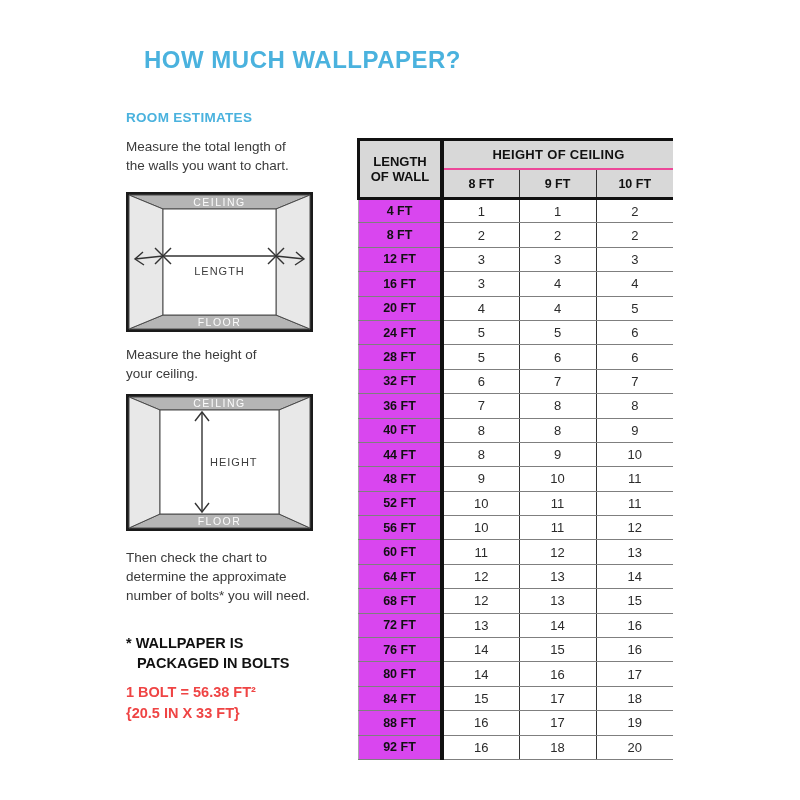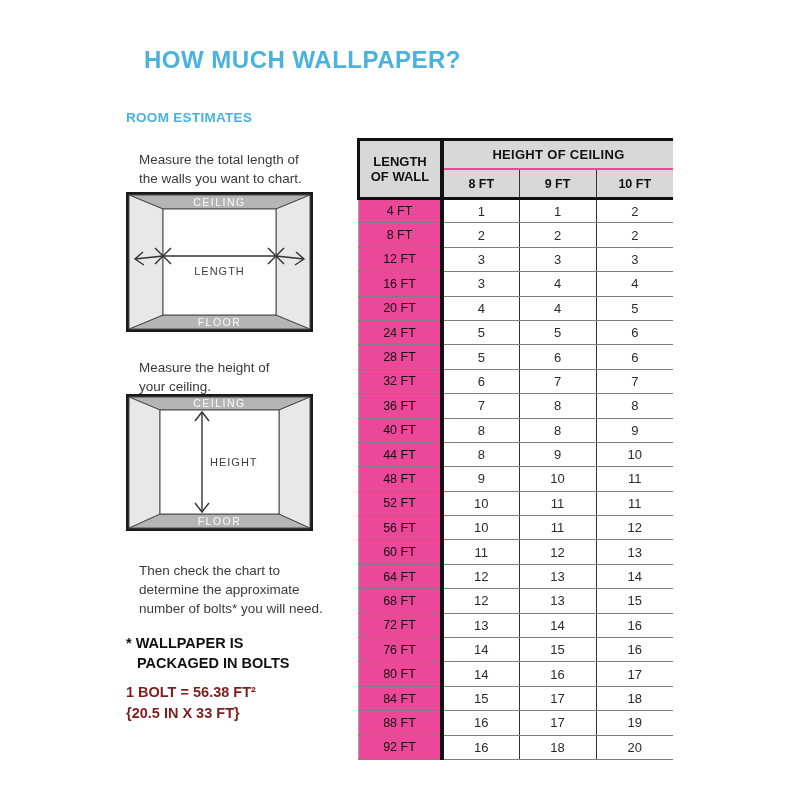--- a/index.html
+++ b/index.html
@@ -11,37 +11,37 @@
     position:absolute; left:126px; top:28px; margin:18px;
     font-size:24px; font-weight:bold; letter-spacing:0.5px; color:#4ab2de;
   }
   .sec-heading {
     position:absolute; margin:0; font-size:13.5px; font-weight:bold;
     letter-spacing:0.3px; color:#4ab2de;
   }
   .room-heading { left:126px; top:110px; }
   .table-heading { left:357px; top:110px; width:316px; text-align:center;margin-top:28px; }
   .body-para {
-    position:absolute; left:126px; margin:13px; font-size:13.5px;
+    position:absolute; left:126px; margin:0; font-size:13.5px;
     line-height:19px; color:#3a3a3a;
   }
   .para1 { top:137px; }
   .para2 { top:345px; }
   .para3 { top:548px; }
   .diagram { position:absolute; left:126px; }
   .diagram1 { top:192px; }
   .diagram2 { top:394px; }
   .note {
     position:absolute; left:126px; top:633px; margin:0; font-size:14.5px;
     font-weight:bold; line-height:20px; color:#111;
   }
   .note .indent { padding-left:11px; }
   .boltinfo {
     position:absolute; left:126px; top:682px; margin:0; font-size:14.5px;
-    font-weight:bold; line-height:21px; color:#7f1d1d;
+    font-weight:bold; line-height:21px; color:#ef4444;
   }
   .note span, .boltinfo span { display:block; }
 
   
   .bolts-table {
     position:absolute; left:357px; top:138px;
     border-collapse:collapse; table-layout:fixed; width:316px;
   }
   .bolts-table th, .bolts-table td { padding:0; text-align:center; vertical-align:middle; }
   .bolts-table thead th { background:#d8d8d8; color:#111; }
@@ -53,21 +53,21 @@
   th.group {
     height:27px; font-size:13px; font-weight:bold; letter-spacing:0.3px;
     border-top:3px solid #111; border-bottom:2px solid #ec4899;
   }
   th.sub {
     height:27px; font-size:12.5px; font-weight:bold;
     border-bottom:3px solid #111; border-left:1px solid #333;
   }
   .bolts-table tbody tr { height:24.4px; }
   .bolts-table tbody th {
-    background:#ec4899; font-size:12.5px; font-weight:normal; color:#111;
+    background:#d946ef; font-size:12.5px; font-weight:bold; color:#111;
     border-right:4px solid #111; border-bottom:1px solid #7f7f7f;
     border-left:1px solid #a9a9a9;
   }
   .bolts-table tbody td {
     font-size:13px; color:#2b2b2b; font-weight:normal;
     border-bottom:1px solid #7f7f7f; border-left:1px solid #333;
   }
 </style>
 </head>
 <body>

